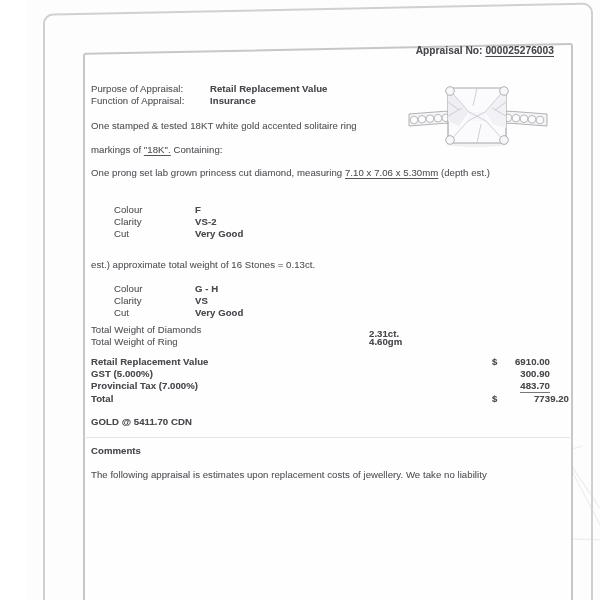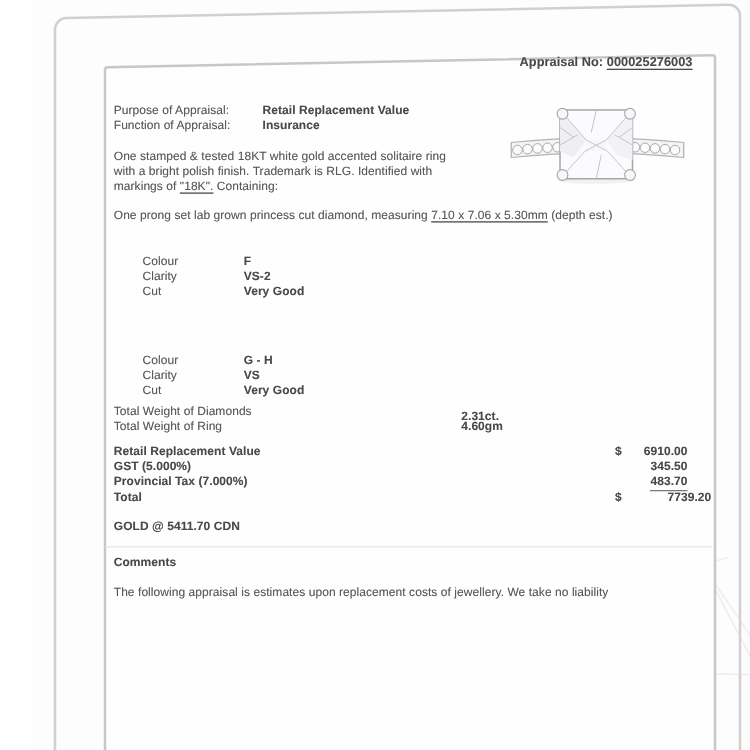--- a/index.html
+++ b/index.html
@@ -65,51 +65,51 @@
   <div class="doc">
 
     <div class="apprno"><span>Appraisal No: </span><span class="u">000025276003</span></div>
 
     <div class="abs" style="left:65px;top:83px">Purpose of Appraisal:</div>
     <div class="abs b" style="left:184px;top:83px">Retail Replacement Value</div>
     <div class="abs" style="left:65px;top:95px">Function of Appraisal:</div>
     <div class="abs b" style="left:184px;top:95px">Insurance</div>
 
     <div class="abs" style="left:65px;top:120px">One stamped &amp; tested 18KT white gold accented solitaire ring</div>
-    <div class="abs" style="left:65px;top:132px">with a bright polish finish.  Trademark is RLG. Identified with</div>
     <div class="abs" style="left:65px;top:144px"><span>markings of </span><span class="u">"18K".</span><span>  Containing:</span></div>
 
     <div class="abs" style="left:65px;top:167px"><span>One prong set lab grown princess cut diamond, measuring </span><span class="u">7.10 x 7.06 x 5.30mm</span><span> (depth est.)</span></div>
 
     <div class="abs" style="left:88px;top:204px">Colour</div>
     <div class="abs b" style="left:169px;top:204px">F</div>
     <div class="abs" style="left:88px;top:216px">Clarity</div>
     <div class="abs b" style="left:169px;top:216px">VS-2</div>
     <div class="abs" style="left:88px;top:228px">Cut</div>
     <div class="abs b" style="left:169px;top:228px">Very Good</div>
 
+    <div class="abs" style="left:65px;top:259px">est.) approximate total weight of 16 Stones = 0.13ct.</div>
 
     <div class="abs" style="left:88px;top:283px">Colour</div>
     <div class="abs b" style="left:169px;top:283px">G - H</div>
     <div class="abs" style="left:88px;top:295px">Clarity</div>
     <div class="abs b" style="left:169px;top:295px">VS</div>
     <div class="abs" style="left:88px;top:307px">Cut</div>
     <div class="abs b" style="left:169px;top:307px">Very Good</div>
 
     <div class="abs" style="left:65px;top:324px">Total Weight of Diamonds</div>
     <div class="abs b" style="left:343px;top:328px">2.31ct.</div>
     <div class="abs" style="left:65px;top:336px">Total Weight of Ring</div>
     <div class="abs b" style="left:343px;top:336px">4.60gm</div>
 
     <div class="abs b" style="left:65px;top:356px">Retail Replacement Value</div>
     <div class="cur" style="left:466px;top:356px">$</div>
     <div class="amt" style="left:462px;top:356px">6910.00</div>
 
     <div class="abs b" style="left:65px;top:368px">GST (5.000%)</div>
-    <div class="amt" style="left:462px;top:368px">345.50</div>
+    <div class="amt" style="left:462px;top:368px">300.90</div>
 
     <div class="abs b" style="left:65px;top:380px">Provincial Tax (7.000%)</div>
     <div class="amt" style="left:462px;top:380px"><span class="sumline">483.70</span></div>
 
     <div class="abs b" style="left:65px;top:393px">Total</div>
     <div class="cur" style="left:466px;top:393px">$</div>
     <div class="amt" style="left:481px;top:393px">7739.20</div>
 
     <div class="abs b" style="left:65px;top:416px">GOLD @ 5411.70 CDN</div>
 

